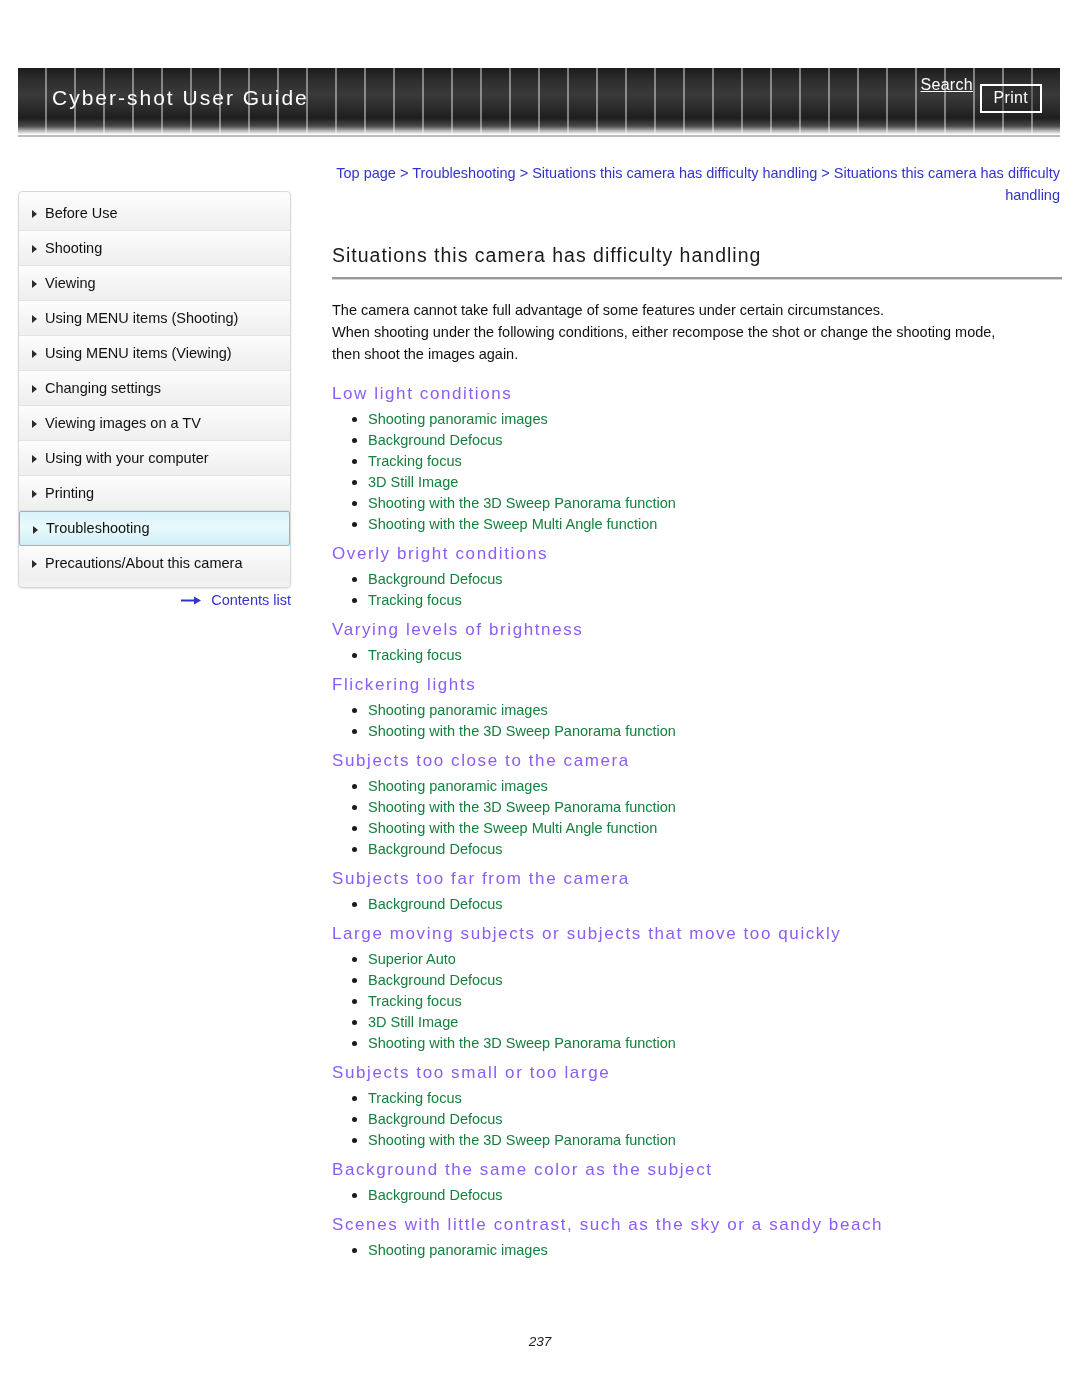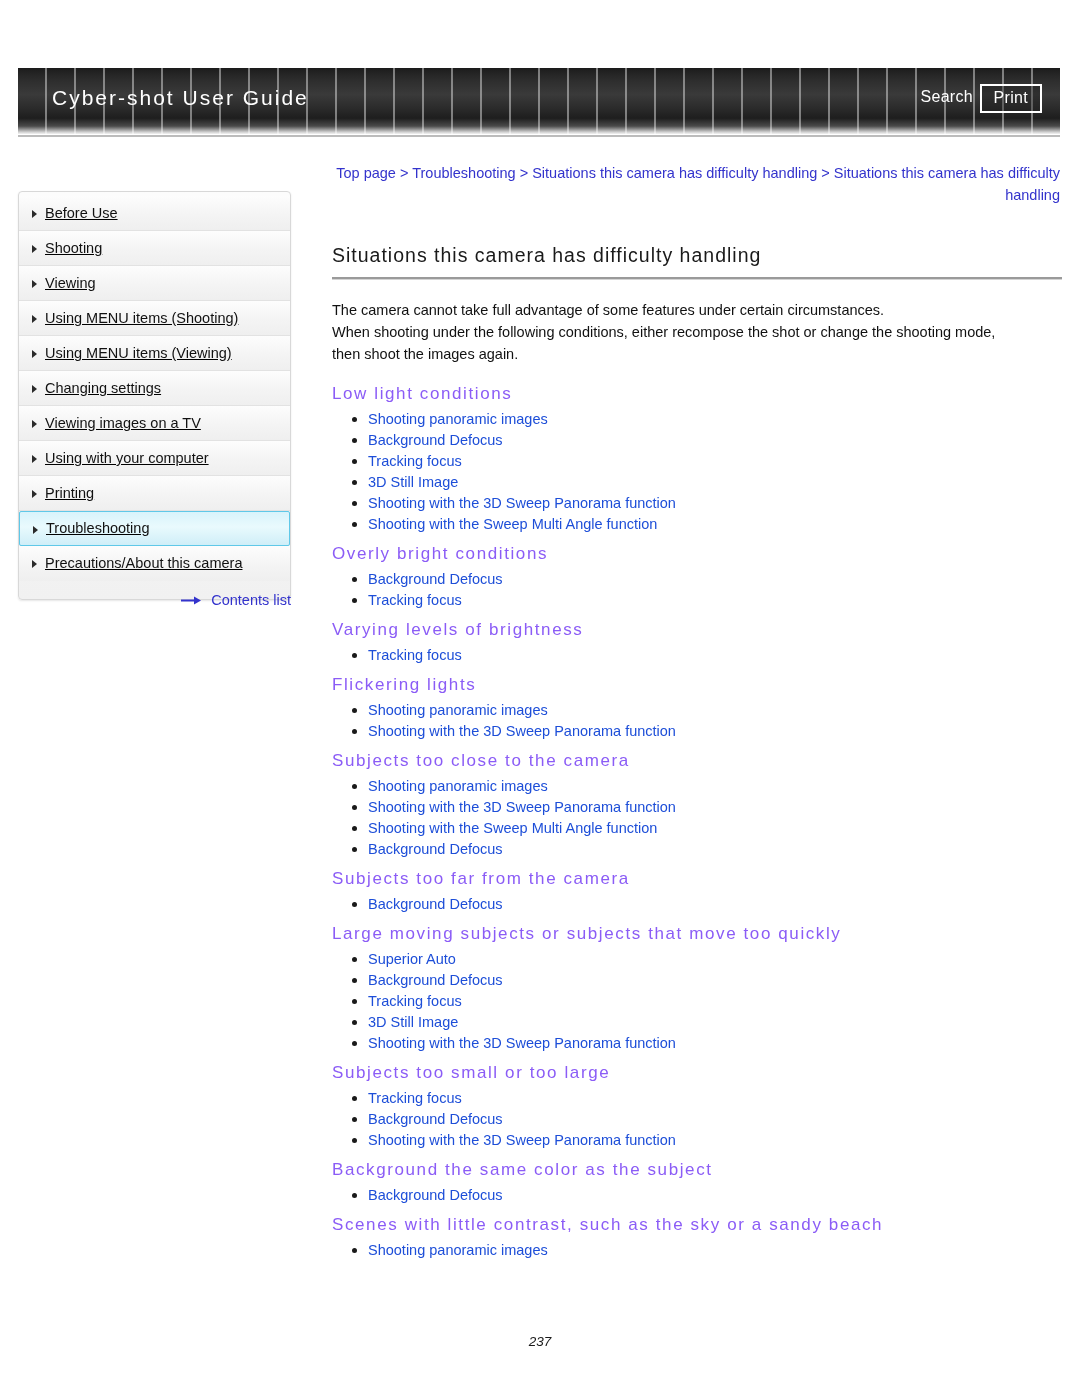--- a/index.html
+++ b/index.html
@@ -63,29 +63,30 @@
     top: 18px;
     font-size: 21px;
     letter-spacing: 2.0px;
     color: #ffffff;
     font-weight: normal;
     white-space: nowrap;
   }
   #search-button {
     position: absolute;
     right: 87px;
-    top: 20px;
+    top: 8px;
     font-size: 16px;
     color: #ffffff;
     letter-spacing: 0.3px;
     cursor: pointer;
     background: transparent;
     border: none;
     font-family: inherit;
     padding: 0;
+    text-decoration: underline;
   }
   #print-button {
     position: absolute;
     right: 18px;
     top: 16px;
     font-size: 16px;
     color: #ffffff;
     letter-spacing: 0.3px;
     border: 2px solid #ffffff;
     padding: 3px 12px 4px 12px;
@@ -118,22 +119,21 @@
   
   #sidebar {
     position: absolute;
     left: 18px;
     top: 191px;
     width: 273px;
     background: linear-gradient(to bottom, #fcfcfc 0%, #f1f1f1 100%);
     border: 1px solid #d8d8d8;
     border-radius: 4px;
     box-shadow: 0 1px 2px rgba(0,0,0,0.10);
-    padding: 4px 0 18px 0;
-    text-decoration: underline;
+    padding: 4px 0 6px 0;
   }
   .nav-item {
     position: relative;
     height: 35px;
     line-height: 35px;
     padding-left: 26px;
     font-size: 14.5px;
     color: #111111;
     border-bottom: 1px solid #e2e2e2;
     background: linear-gradient(to bottom, #fdfdfd 0%, #f4f4f4 55%, #efefef 100%);
@@ -225,21 +225,21 @@
   ul.link-list li .dot {
     position: absolute;
     left: 0;
     top: 8px;
     width: 5px;
     height: 5px;
     background: #1a1a1a;
     border-radius: 50%;
   }
   ul.link-list li .lbl {
-    color: #1d4ed8;
+    color: #15803d;
   }
   #page-number {
     position: absolute;
     left: 0;
     top: 1334px;
     width: 1080px;
     text-align: center;
     font-size: 13.5px;
     color: #1a1a1a;
     font-style: italic;

